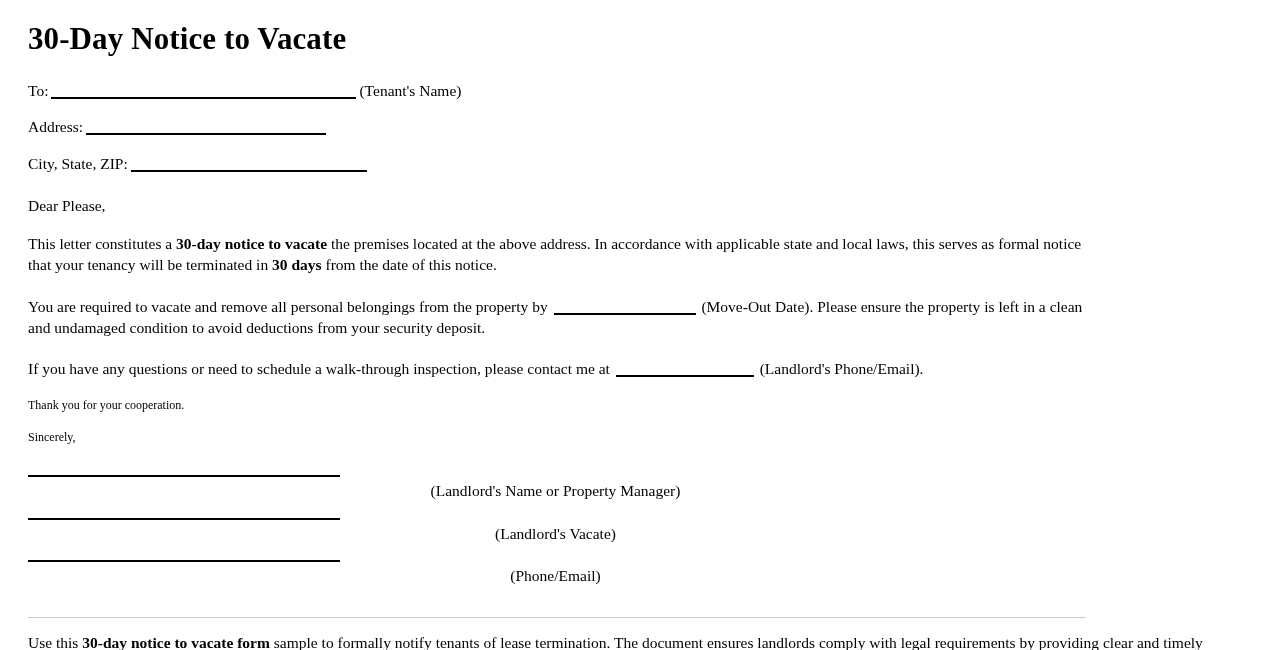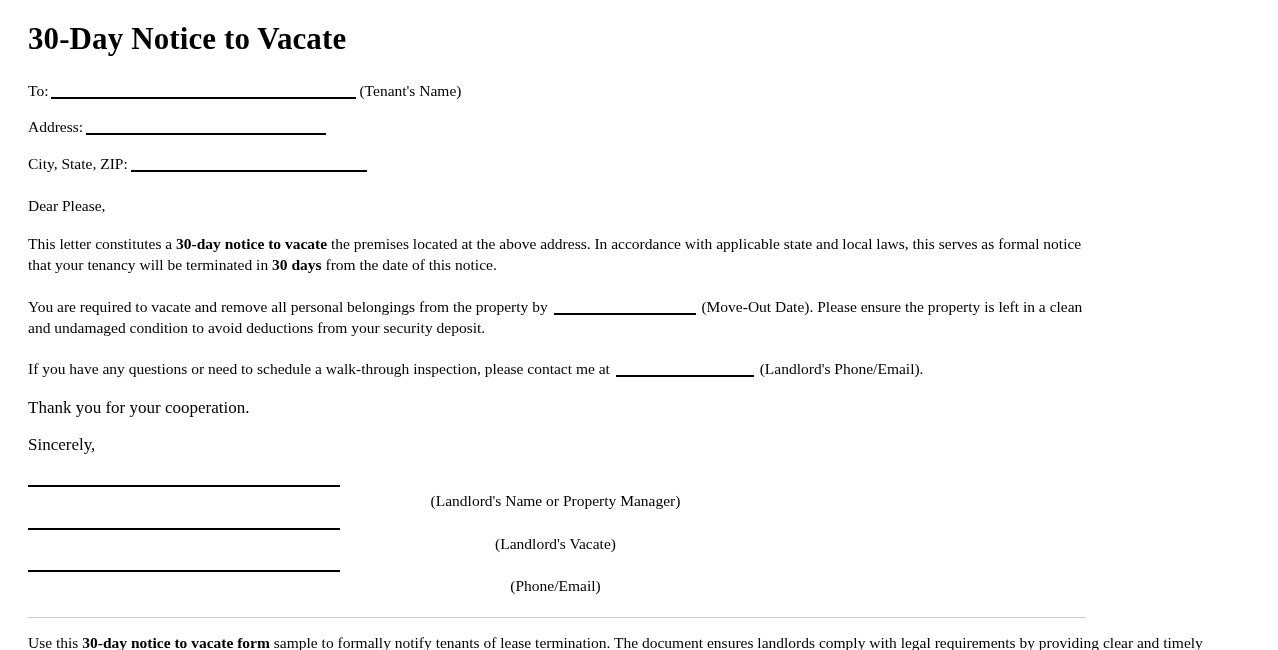--- a/index.html
+++ b/index.html
@@ -73,21 +73,21 @@
     display: inline-block;
     border-bottom: 2px solid #000;
     vertical-align: -3px;
     height: 11px;
     margin: 0 2px;
   }
   .blank-moveout { width: 142px; }
   .blank-contact { width: 138px; }
 
   .closing {
-    font-size: 17px;
+    font-size: 12px;
     line-height: 1.0;
     margin: 20px 0 0 0;
   }
 
   
   .sig-block { margin-top: 32px; }
   .sig-group { margin-bottom: 19px; text-align: center; }
   .sig-line {
     width: 312px;
     border-bottom: 2px solid #000;

